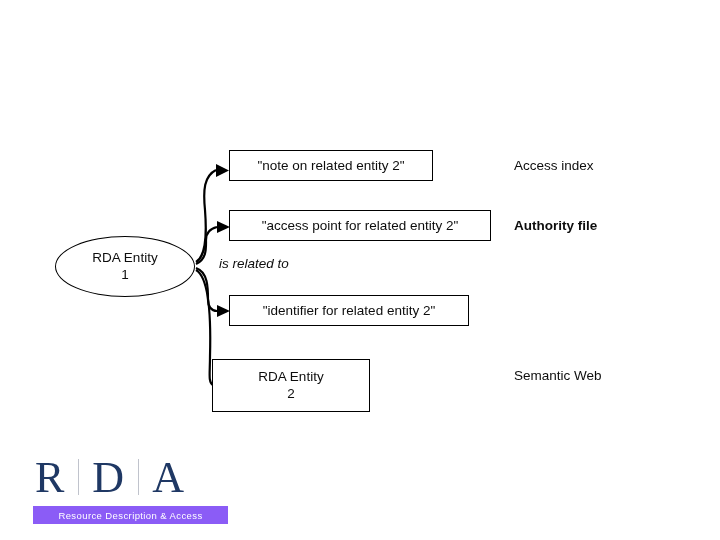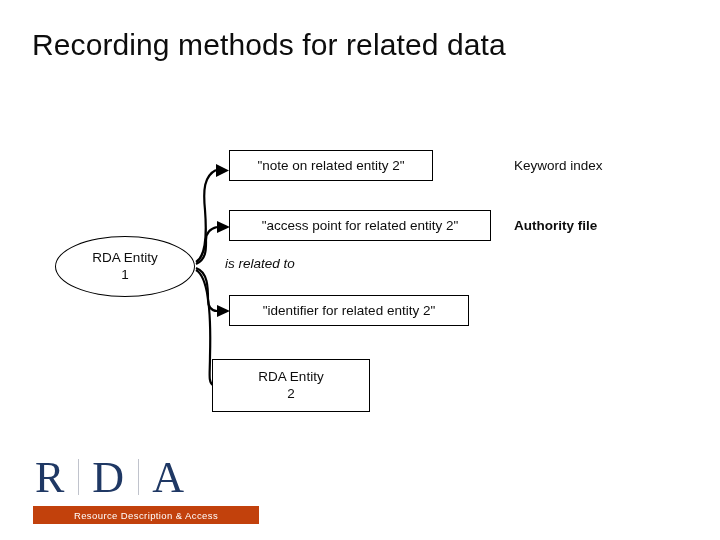--- a/index.html
+++ b/index.html
@@ -85,21 +85,21 @@
     flex-direction: column;
     align-items: center;
     justify-content: center;
     line-height: 1.25;
     text-align: center;
   }
 
   
   .relation-label {
     position: absolute;
-    left: 225px;
+    left: 219px;
     top: 256px;
     font-size: 13.5px;
     font-style: italic;
     color: #0d0d0d;
     white-space: nowrap;
   }
 
   
   .rlabel {
     position: absolute;
@@ -137,38 +137,37 @@
     width: 1px;
     height: 36px;
     background: #c0c3cc;
     margin: 0 11px;
   }
   .logo-letters .ltr { padding: 0 2px; }
   .logo-bar {
     position: absolute;
     left: 0;
     top: 54px;
-    width: 226px;
+    width: 195px;
     height: 18px;
-    background: #c2410c;
+    background: #8b5cf6;
     color: #ffffff;
     font-size: 9.5px;
     letter-spacing: 0.4px;
     display: flex;
     align-items: center;
     justify-content: center;
     white-space: nowrap;
   }
 </style>
 </head>
 <body>
 
 <div class="slide">
 
-  <div class="title">Recording methods for related data</div>
 
   <svg class="connectors" viewBox="0 0 720 540" width="720" height="540">
 
     <g fill="none" stroke="#000000" stroke-width="2.2">
 
       <path d="M 196 262 C 206 256 207 236 205 210 C 203 190 204 176 216 170"></path>
 
       <path d="M 196 264 C 207 259 206 248 206 240 C 206 234 209 229 217 227"></path>
 
       <path d="M 196 268 C 208 272 208 288 208 300 C 208 306 211 311 217 311"></path>
@@ -193,22 +192,23 @@
 
   <div class="box box-note">"note on related entity 2"</div>
   <div class="box box-access">"access point for related entity 2"</div>
   <div class="box box-ident">"identifier for related entity 2"</div>
 
   <div class="box box-entity2">
     <span class="l1">RDA Entity</span>
     <span class="l2">2</span>
   </div>
 
-  <div class="rlabel rlabel-keyword">Keyword index</div>
+  <div class="rlabel rlabel-keyword">Access index</div>
   <div class="rlabel rlabel-authority">Authority file</div>
+  <div class="rlabel rlabel-semantic">Semantic Web</div>
 
   <div class="logo">
     <div class="logo-letters">
       <span class="ltr">R</span>
       <span class="sep"></span>
       <span class="ltr">D</span>
       <span class="sep"></span>
       <span class="ltr">A</span>
     </div>
     <div class="logo-bar">Resource Description &amp; Access</div>

